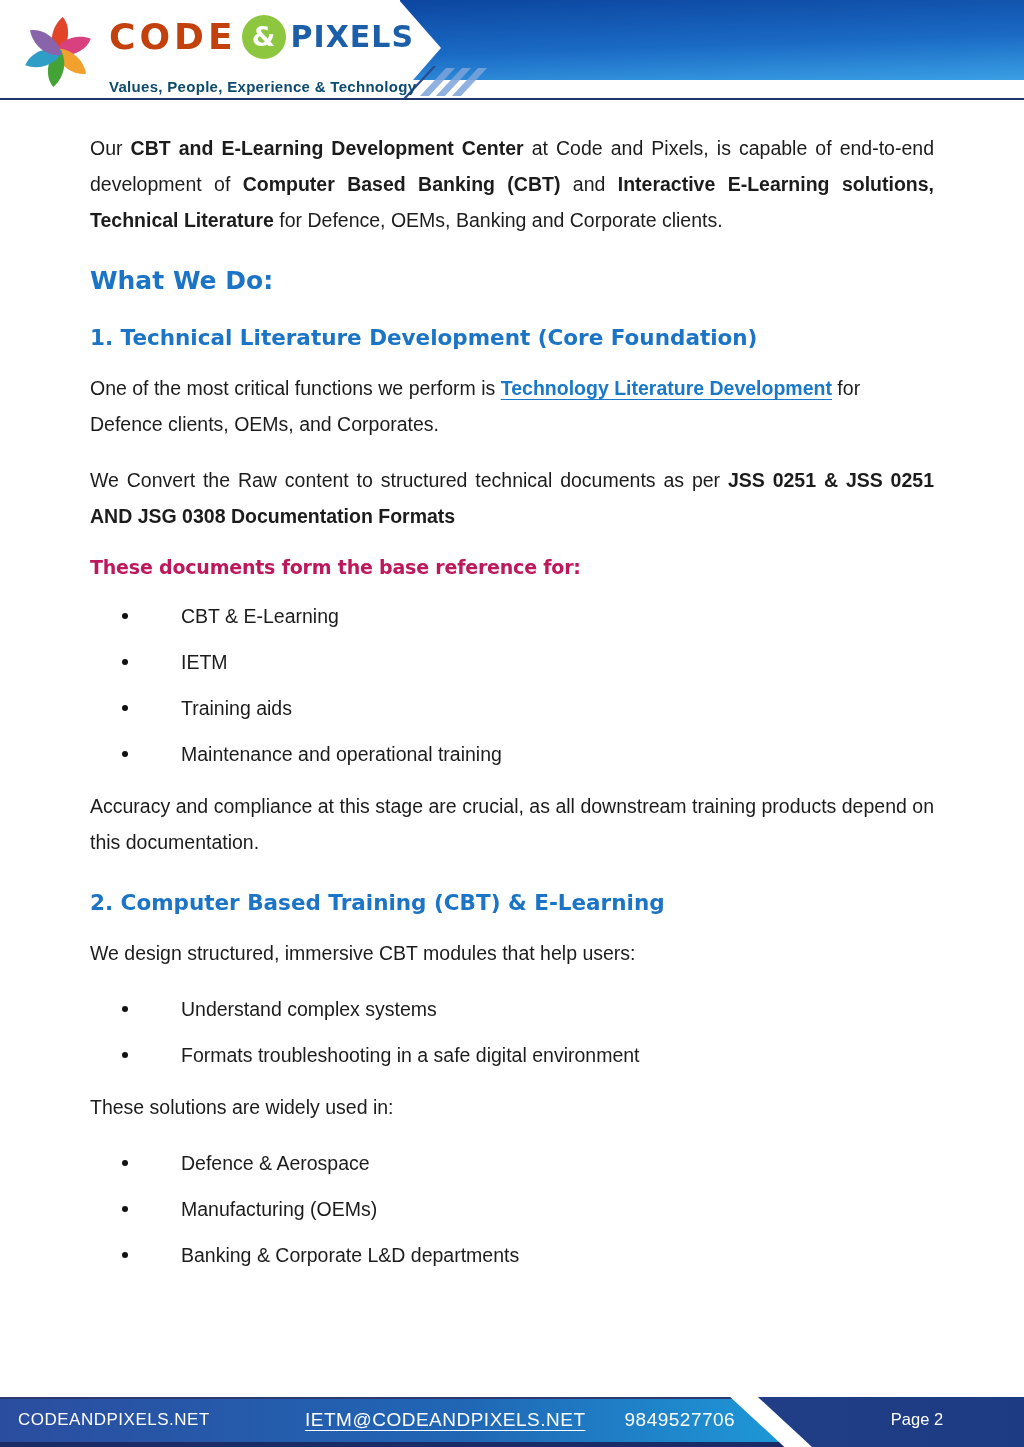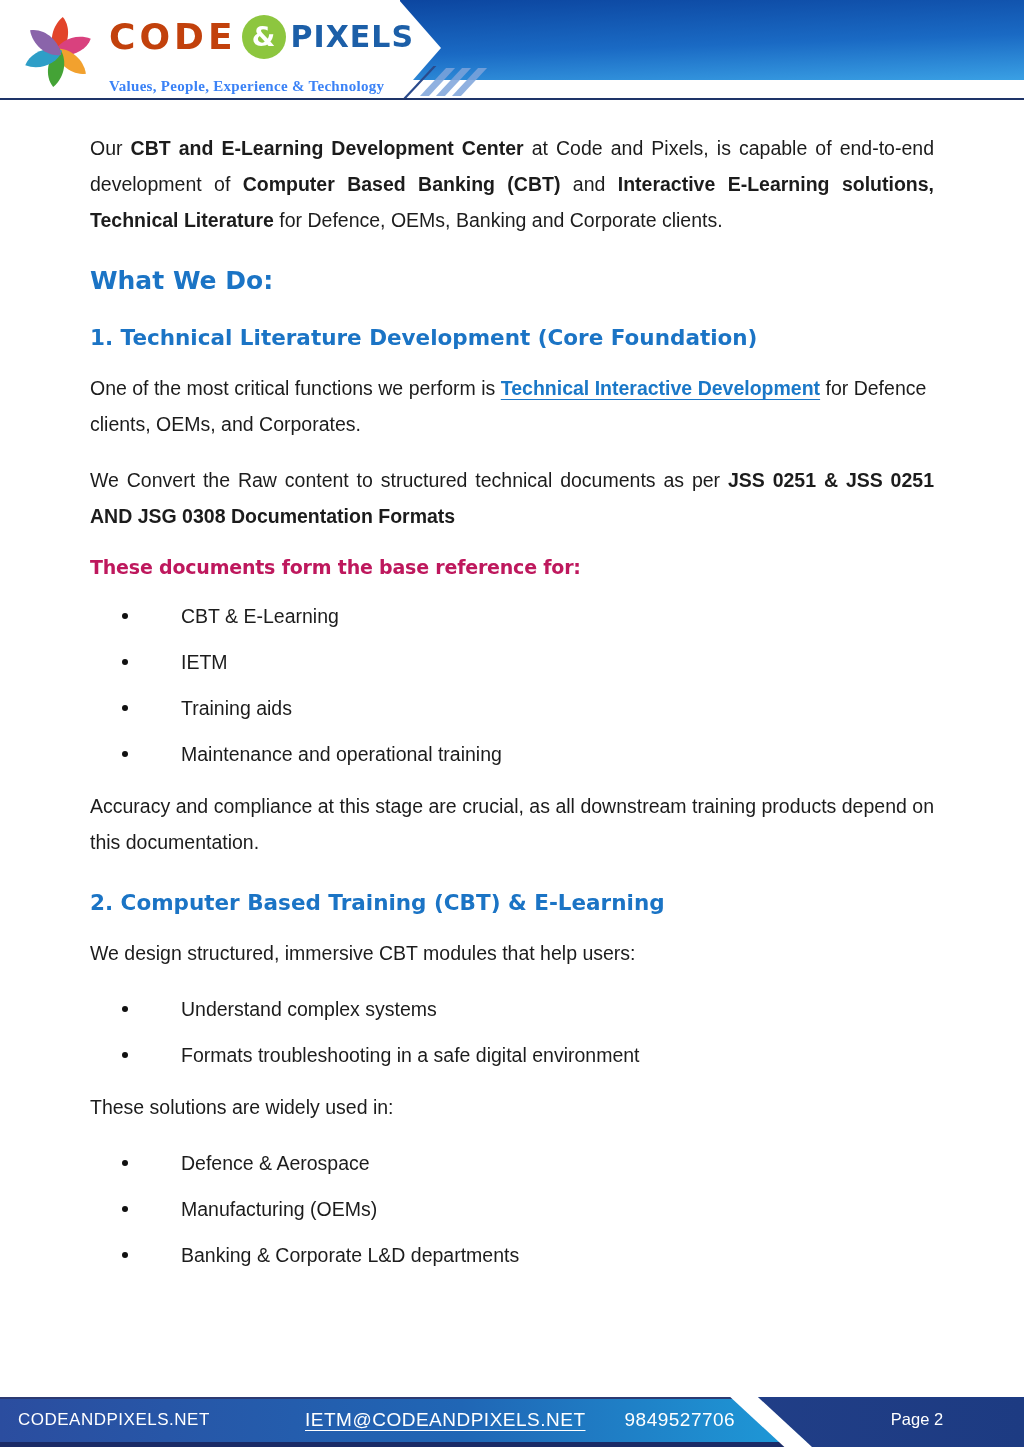--- a/index.html
+++ b/index.html
@@ -42,22 +42,22 @@
   .logo-amp-badge {
     width:44px; height:44px; border-radius:50%; background:#8dc63f;
     display:flex; align-items:center; justify-content:center; margin:0 5px;
   }
   .logo-amp { color:#fff; font-size:27px; font-weight:700; font-family:"DejaVu Sans", sans-serif; }
   .logo-pixels {
     font-family:"DejaVu Sans", sans-serif; font-size:30px; font-weight:800;
     color:#1c5fa8; letter-spacing:1px;
   }
   .logo-tagline {
-    font-size:15px; color:#3b82f6; letter-spacing:0.3px; margin-top:14px;
-    font-family:Liberation Serif, serif; font-weight:700;
+    font-size:15px; color:#0c4a6e; letter-spacing:0.3px; margin-top:14px;
+    font-family:Liberation Sans, sans-serif; font-weight:700;
   }
 
   
   .content { padding:0 90px; }
   p.body-par { font-size:19.5px; line-height:36px; color:#1c1c1c; }
   .jst { text-align:justify; }
   .content b, .content .b { font-weight:700; }
   .intro { margin-top:25px; }
   .h-what {
     font-family:"DejaVu Sans", sans-serif; font-weight:700; color:#1b74c5;
@@ -149,21 +149,21 @@
   </div>
 
   <div class="content">
 
     <p class="body-par jst intro"><span>Our </span><b>CBT and E-Learning Development Center</b><span> at Code and Pixels, is capable of end-to-end development of </span><b>Computer Based Banking (CBT)</b><span> and </span><b>Interactive E-Learning solutions, Technical Literature</b><span> for Defence, OEMs, Banking and Corporate clients.</span></p>
 
     <div class="h-what">What We Do:</div>
 
     <div class="h-sec">1. Technical Literature Development (Core Foundation)</div>
 
-    <p class="body-par par"><span>One of the most critical functions we perform is </span><a class="text-link">Technical Interactive Development</a><span> for Defence clients, OEMs, and Corporates.</span></p>
+    <p class="body-par par"><span>One of the most critical functions we perform is </span><a class="text-link">Technology Literature Development</a><span> for Defence clients, OEMs, and Corporates.</span></p>
 
     <p class="body-par jst par"><span>We Convert the Raw content to structured technical documents as per </span><b>JSS 0251 &amp; JSS 0251 AND JSG 0308 Documentation Formats</b></p>
 
     <div class="list-intro">These documents form the base reference for:</div>
 
     <ul class="blist">
       <li>
           <span class="dot"></span>
           <span>CBT &amp; E-Learning</span>
         </li>

